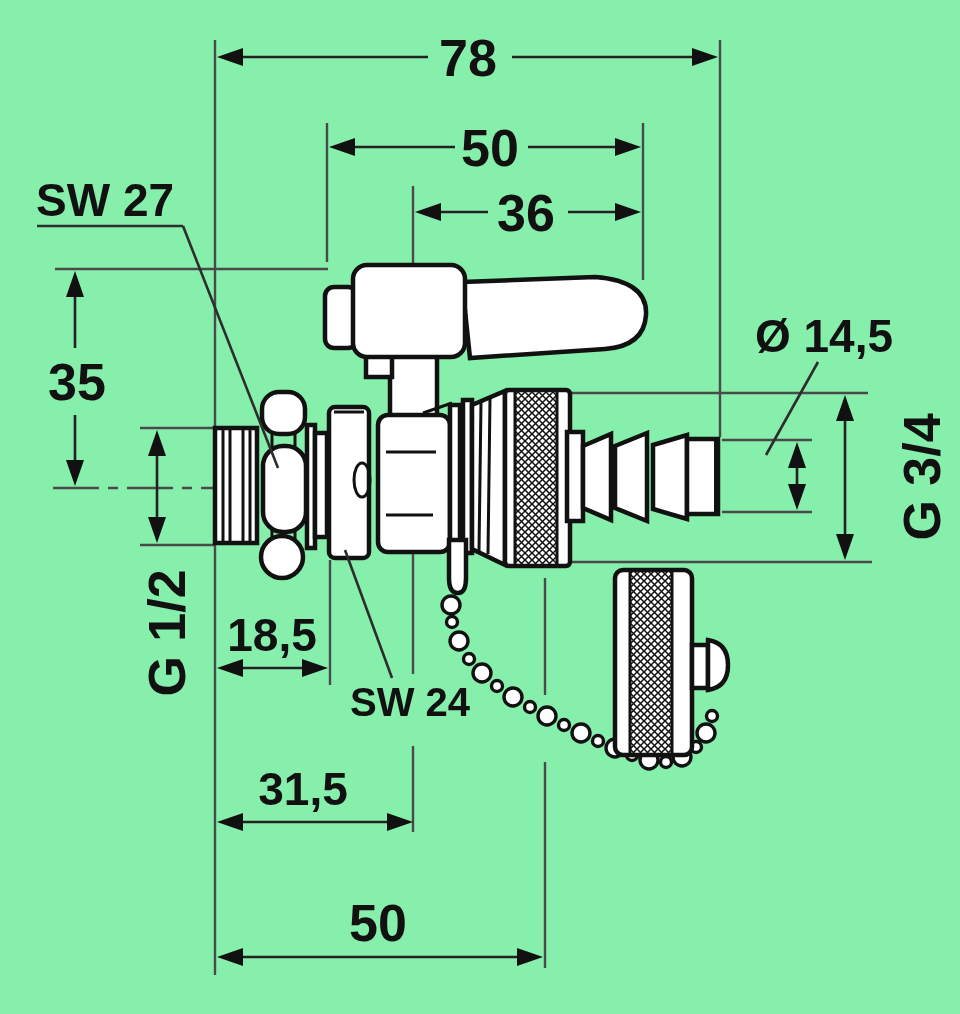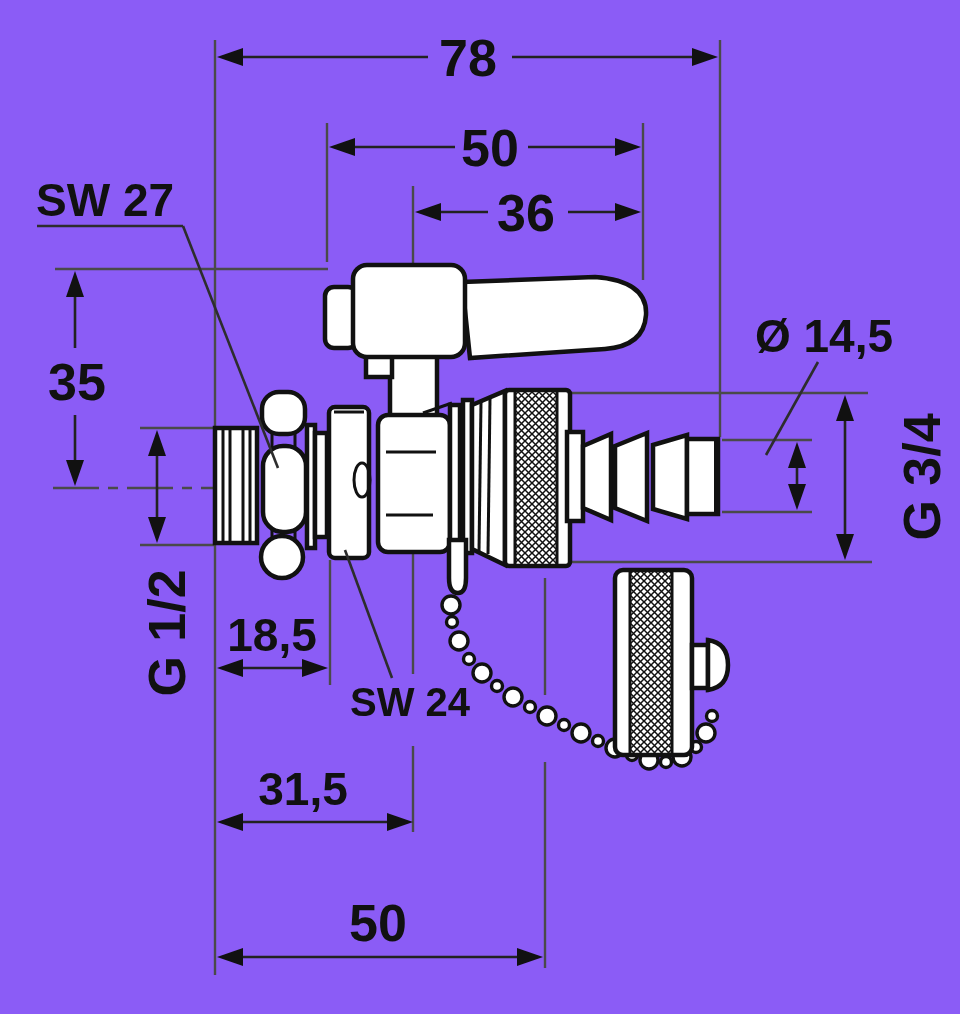--- a/index.html
+++ b/index.html
@@ -1,16 +1,16 @@
 <!DOCTYPE html>
 <html><head>
 <meta charset="utf-8">
 <style>
   html,body{margin:0;padding:0;background:#ffffff;}
-  .canvas{width:960px;height:1014px;background:#8b5cf6;position:relative;overflow:hidden;}
+  .canvas{width:960px;height:1014px;background:#86efac;position:relative;overflow:hidden;}
   svg{display:block;}
   text{font-family:"Liberation Sans","DejaVu Sans",sans-serif;font-weight:700;fill:#111;}
   .dim-txt{font-size:52px;}
   .dim-txt-sm{font-size:46px;}
   .dim-txt-xs{font-size:40px;}
   .thin{stroke:#4a4a4a;stroke-width:2.4;fill:none;}
   .dimline{stroke:#222;stroke-width:2.6;fill:none;}
   .outline{stroke:#111;stroke-width:4.5;fill:#fff;}
   .inner{stroke:#111;stroke-width:3;fill:none;}
   .arrow{fill:#111;stroke:none;}

